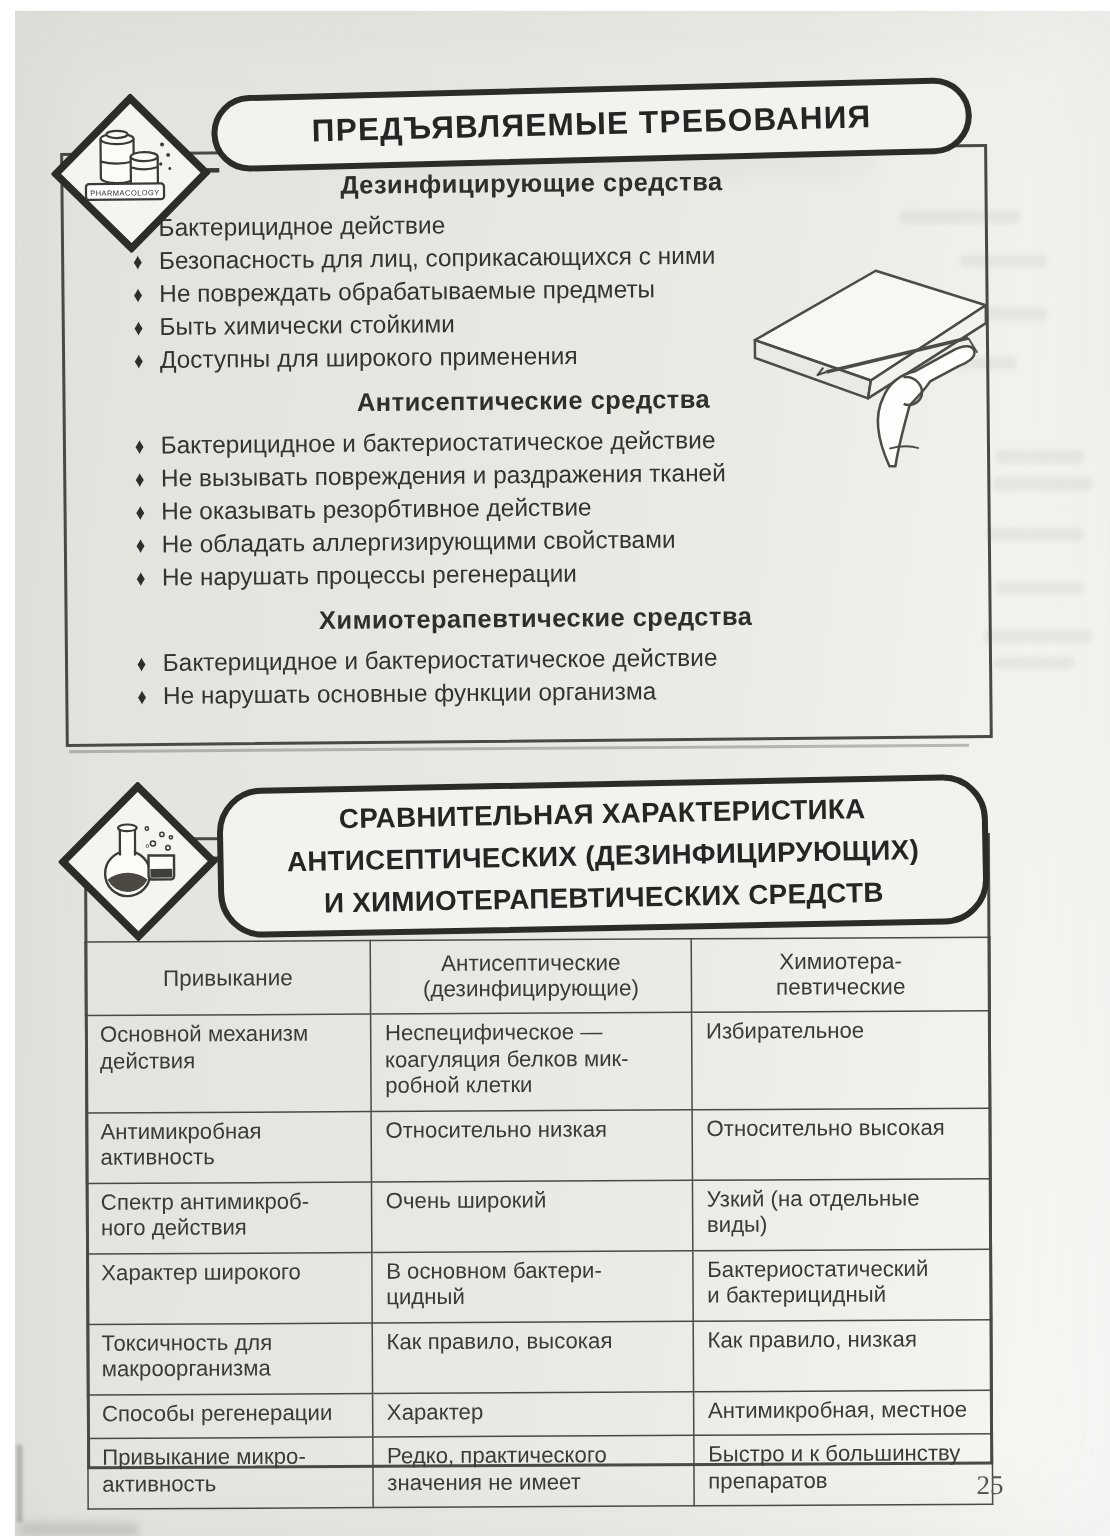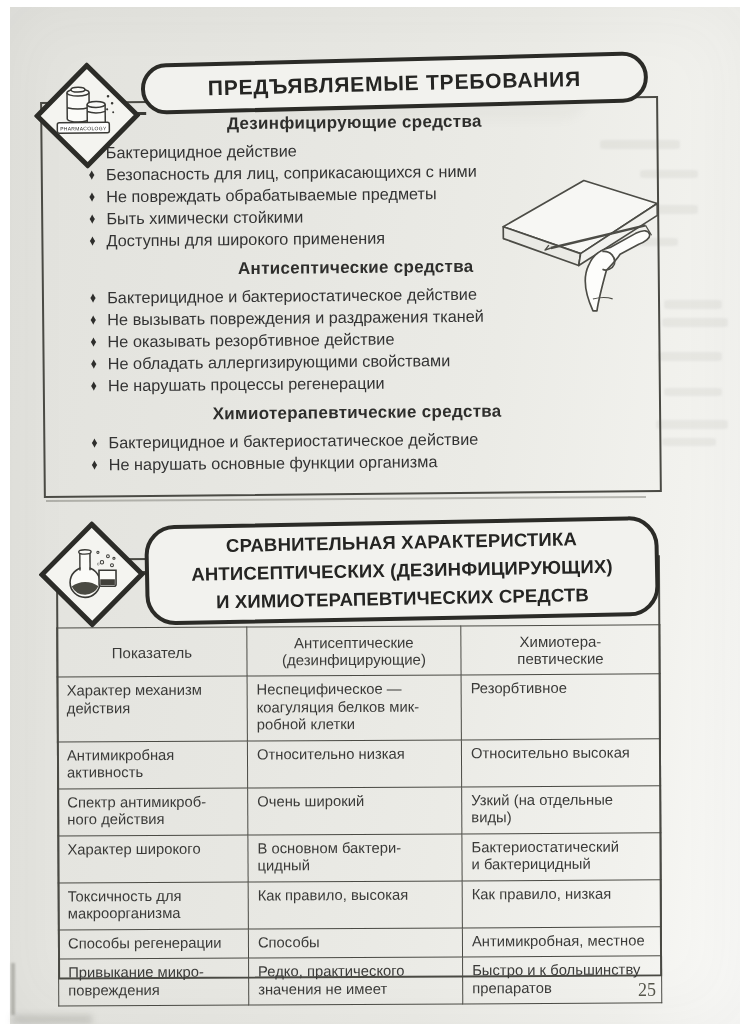--- a/index.html
+++ b/index.html
@@ -81,21 +81,21 @@
   }
   .cmp-table th {
     font-weight:normal; font-size:15px; line-height:17px;
     padding:7px 4px; text-align:center; vertical-align:middle;
   }
   .cmp-table td {
     font-size:14.8px; line-height:17.5px; padding:5px 6px 6px 9px;
     vertical-align:top; text-align:left;
   }
   .pageno {
-    position:absolute; left:638px; top:980px; width:44px; 
+    position:absolute; left:638px; top:980px; width:44px; text-align:center;
     font-family:"Liberation Serif", serif; font-size:18px; color:#55554b;
   }
   svg text { font-family:"Liberation Sans", sans-serif; }
 </style>
 </head>
 <body>
 
 <div class="sheet">
   <div class="paper"></div>
   <div class="edge-top"></div>
@@ -234,35 +234,35 @@
   <section class="sec2">
     <div class="box2">
       <table class="cmp-table">
         <colgroup>
           <col style="width:31.5%">
             <col style="width:35.5%">
             <col style="width:33%">
         </colgroup>
         <thead>
           <tr>
-              <th>Показатель</th>
+              <th>Привыкание</th>
               <th>Антисептические
 (дезинфицирующие)</th>
               <th>Химиотера-
 певтические</th>
             </tr>
         </thead>
         <tbody>
             <tr>
-              <td>Характер механизм
+              <td>Основной механизм
 действия</td>
               <td>Неспецифическое —
 коагуляция белков мик-
 робной клетки</td>
-              <td>Резорбтивное</td>
+              <td>Избирательное</td>
             </tr>
             <tr>
               <td>Антимикробная
 активность</td>
               <td>Относительно низкая</td>
               <td>Относительно высокая</td>
             </tr>
             <tr>
               <td>Спектр антимикроб-
 ного действия</td>
@@ -278,26 +278,26 @@
 и бактерицидный</td>
             </tr>
             <tr>
               <td>Токсичность для
 макроорганизма</td>
               <td>Как правило, высокая</td>
               <td>Как правило, низкая</td>
             </tr>
             <tr>
               <td>Способы регенерации</td>
-              <td>Способы</td>
+              <td>Характер</td>
               <td>Антимикробная, местное</td>
             </tr>
             <tr>
               <td>Привыкание микро-
-повреждения</td>
+активность</td>
               <td>Редко, практического
 значения не имеет</td>
               <td>Быстро и к большинству
 препаратов</td>
             </tr>
           </tbody>
       </table>
     </div>
 
     <div class="connector c2"></div>

